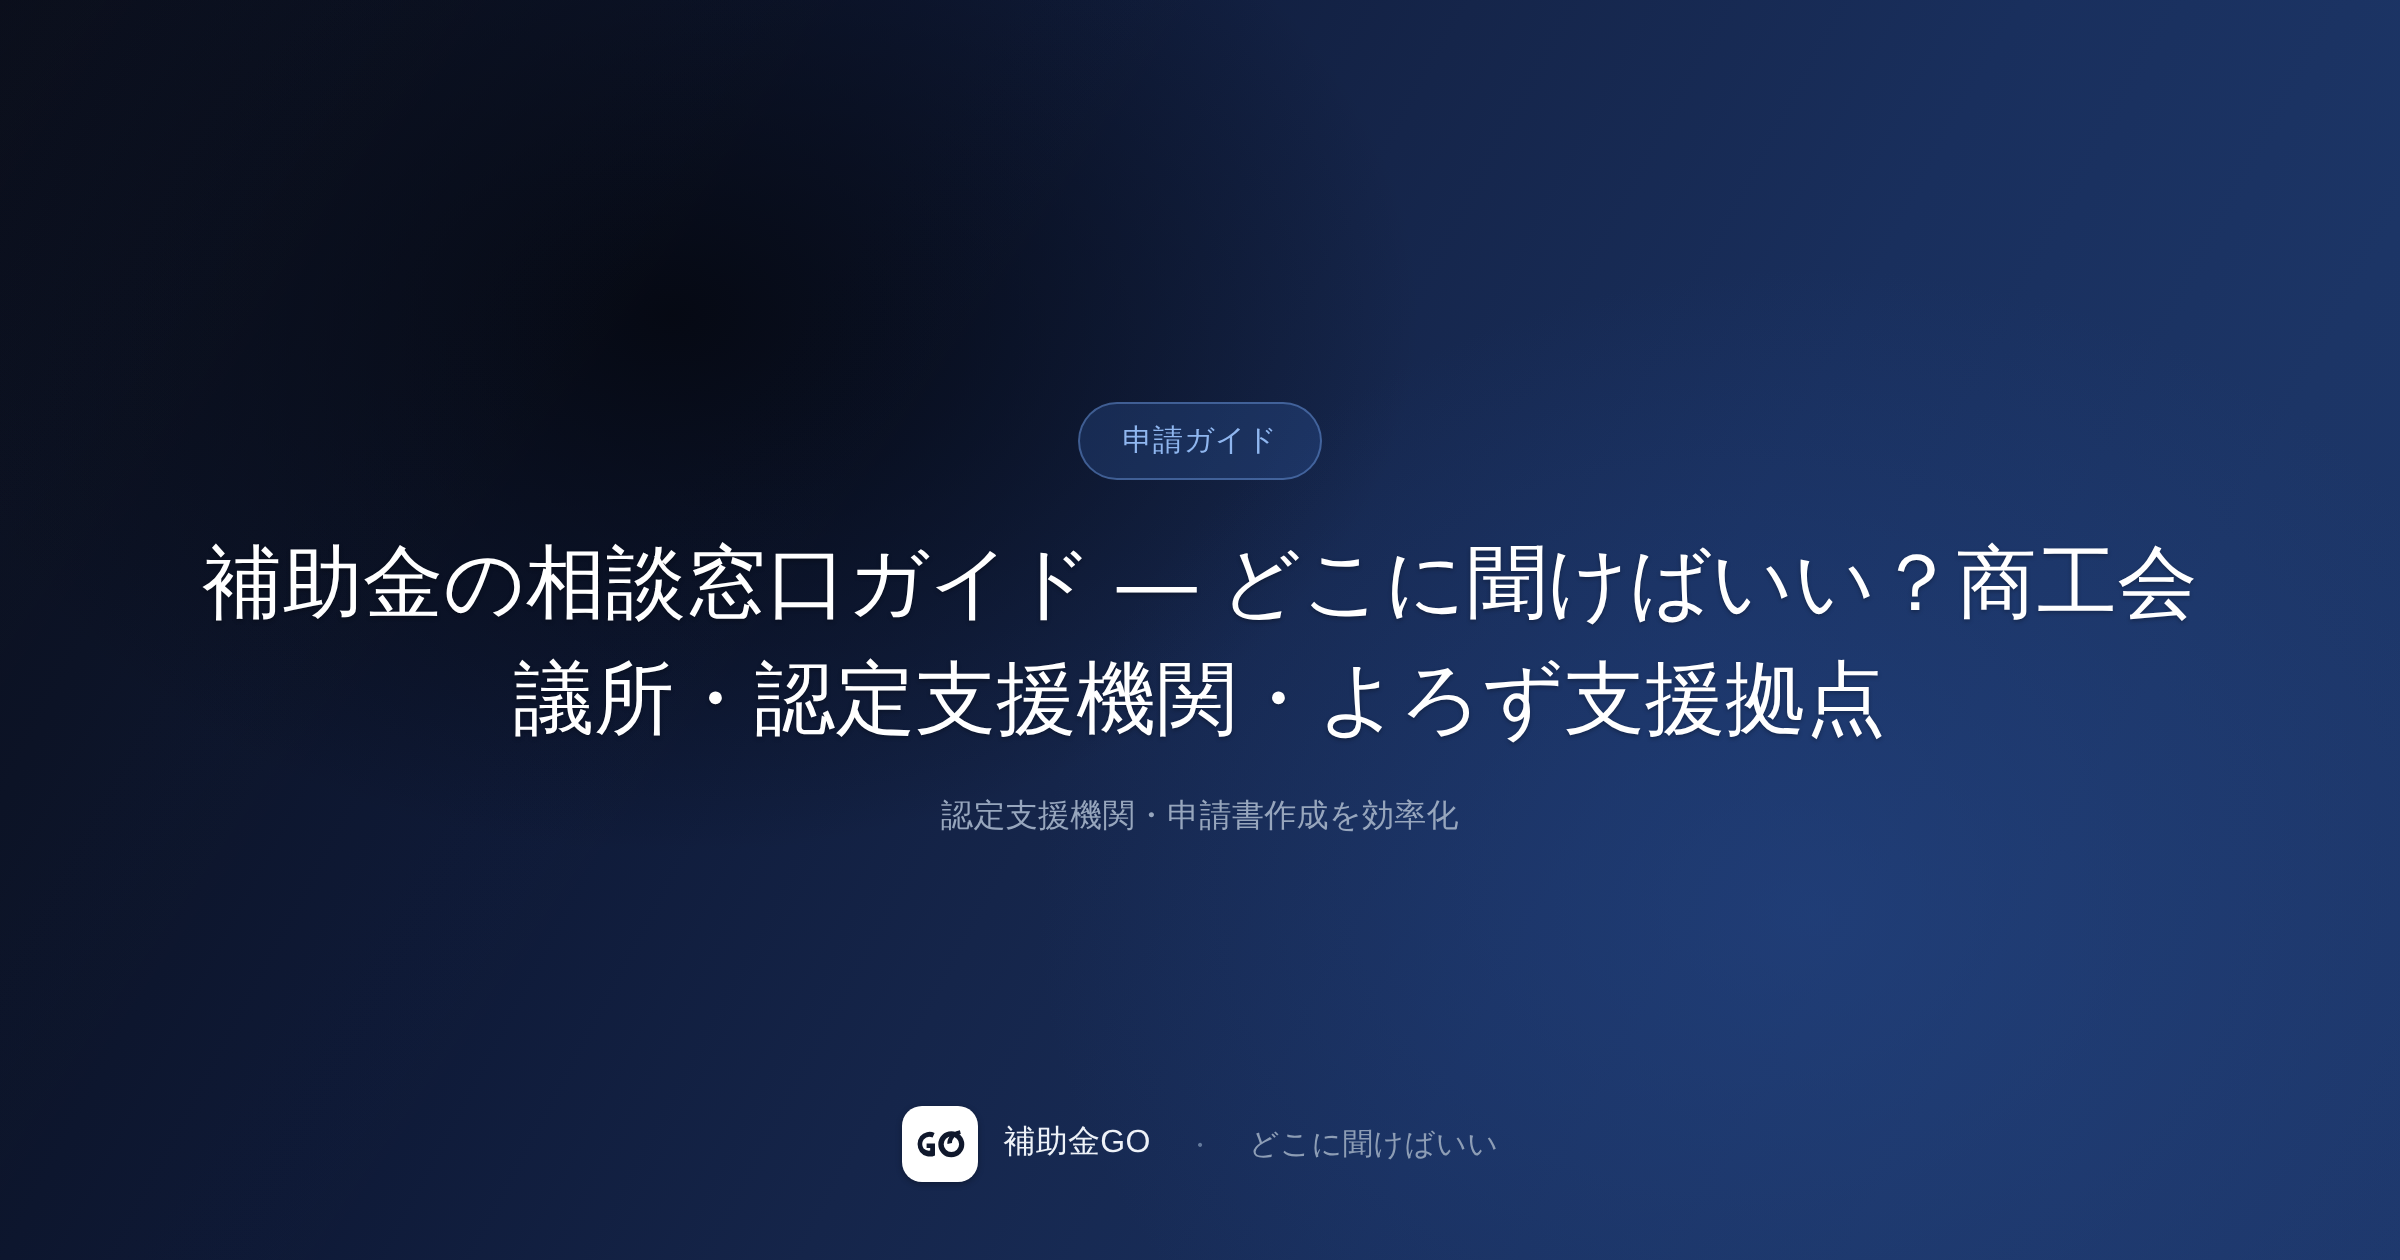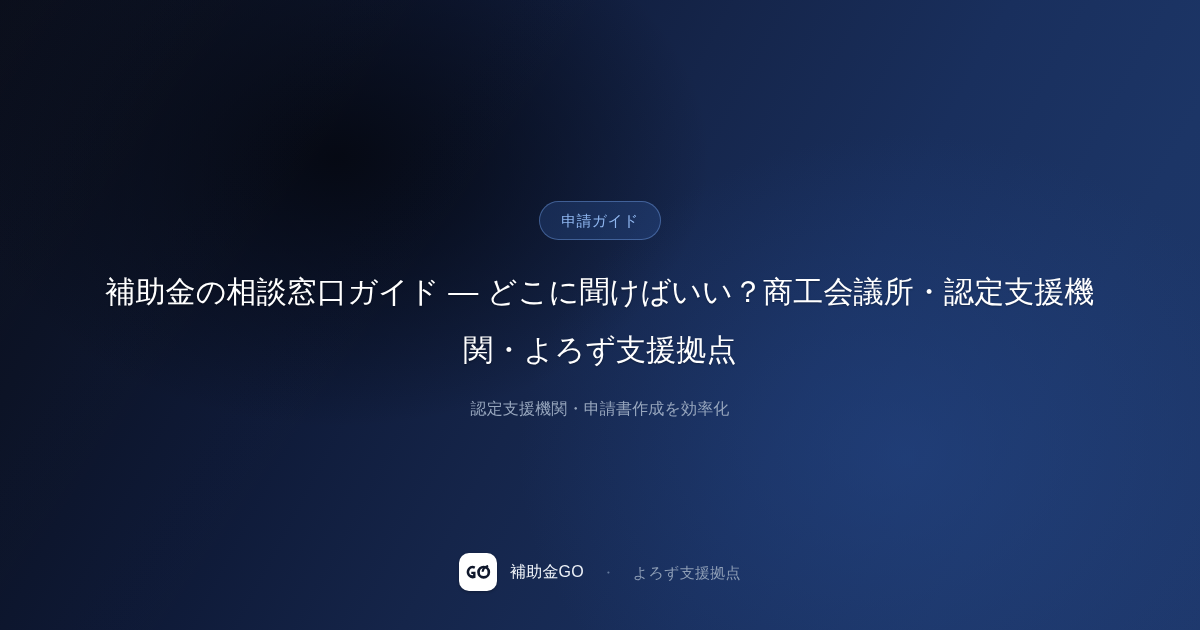--- a/index.html
+++ b/index.html
@@ -122,21 +122,21 @@
     letter-spacing: 0.02em;
     white-space: nowrap;
   }
 
   
   .title {
     margin: 23px 0 0 0;
     max-width: 1010px;
     text-align: center;
     color: #ffffff;
-    font-size: 30px;
+    font-size: 40px;
     font-weight: 400;
     line-height: 58px;
     letter-spacing: 0.005em;
     text-shadow: 0 1px 2px rgba(0,0,0,0.28);
   }
 
   
   .subtitle {
     margin: 18px 0 0 0;
     text-align: center;
@@ -253,17 +253,17 @@
                  C37.9 15.7 38.2 14.4 38.9 13.2
                  C40.4 10.5 43.3 8.5 46.8 8.0
                  Z" fill="#10182c"></path>
       </svg>
     </span>
 
     <span class="brand-name">補助金GO</span>
 
     <span class="brand-dot">・</span>
 
-    <span class="brand-sub">よろず支援拠点</span>
+    <span class="brand-sub">どこに聞けばいい</span>
 
   </div>
 
 </div>
 
 </body></html>

